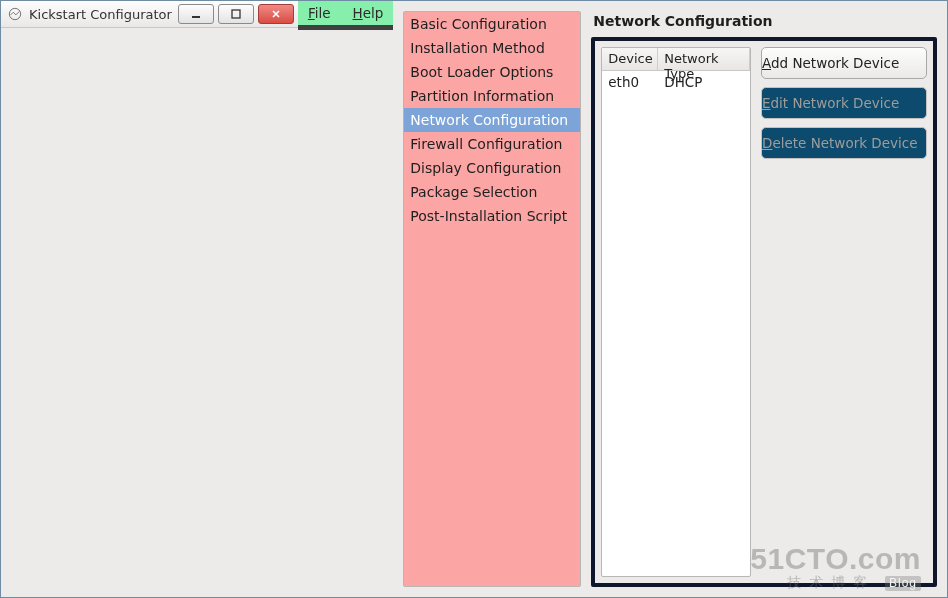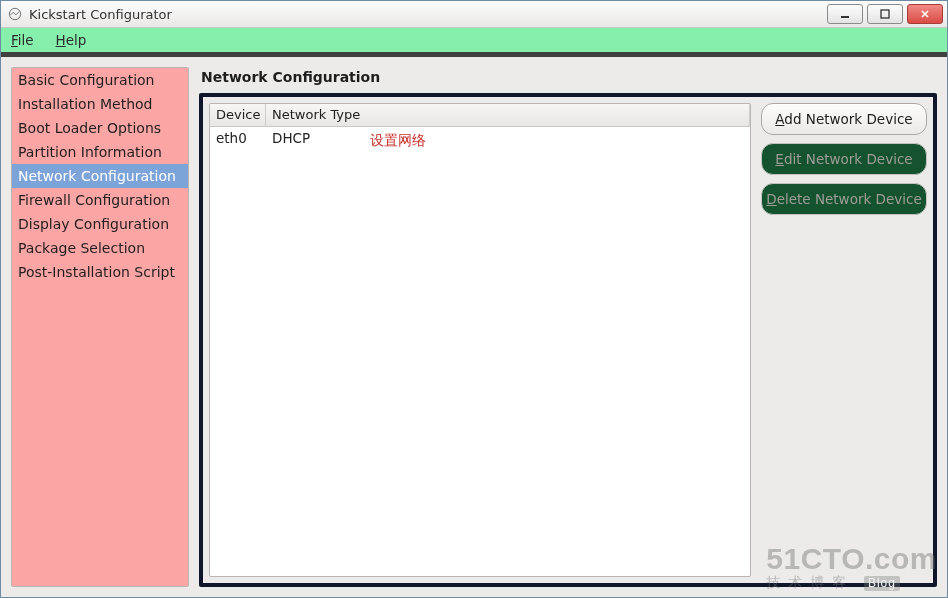--- a/index.html
+++ b/index.html
@@ -11,21 +11,21 @@
     background: #fff;
   }
   .window {
     width: 948px;
     height: 598px;
     box-sizing: border-box;
     border: 1px solid #6f8aa3;
     background: #ecebea;
     position: relative;
     display: flex;
-    flex-direction: column;
+    flex-direction: row;
   }
   
   .titlebar {
     height: 26px;
     background: linear-gradient(#fdfdfd, #e9e8e7);
     border-bottom: 1px solid #c9c8c7;
     display: flex;
     align-items: center;
     padding: 0 4px 0 6px;
     gap: 6px;
@@ -173,41 +173,41 @@
   }
 
   .buttons-col {
     width: 166px;
     display: flex; flex-direction: column;
     gap: 8px;
   }
   .gtk-button {
     height: 30px;
     border: 1px solid #a9a8a6;
-    border-radius: 12px;
+    border-radius: 5px;
     background: linear-gradient(#fdfdfc,#eae9e7);
     font-size: 13.5px;
     color: #222;
-    display: flex; align-items: center; justify-content: center;
+    display: flex; align-items: center; 
     box-shadow: inset 0 1px 0 #fff;
   }
   .gtk-button.disabled {
     color: #9e9d9a;
     border-color: #c3c2c0;
-    background: #14532d;
+    background: #0c4a6e;
     box-shadow: none;
   }
   .gtk-button .mn-underline { text-decoration: underline; }
 
   
   .watermark {
     position: absolute;
-    right: 10px;
+    right: 26px;
     bottom: 6px;
-    text-align: left;
+    text-align: right;
     color: rgba(120,120,120,0.45);
     font-family: Arial, sans-serif;
     pointer-events: none;
     line-height: 1.1;
   }
   .watermark .wm-main {
     font-size: 30px;
     font-weight: bold;
     letter-spacing: 0.5px;
   }

